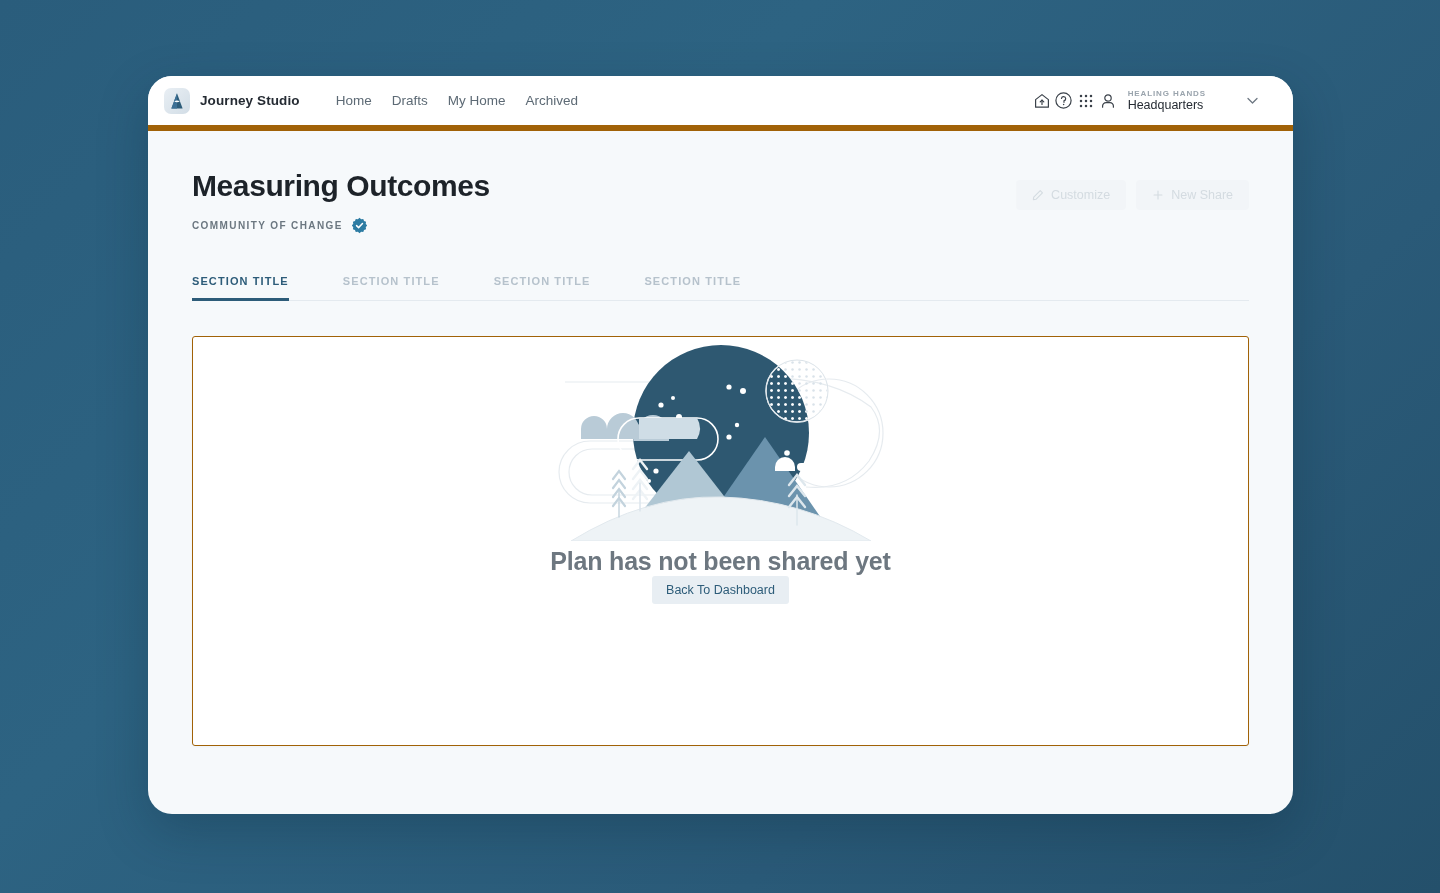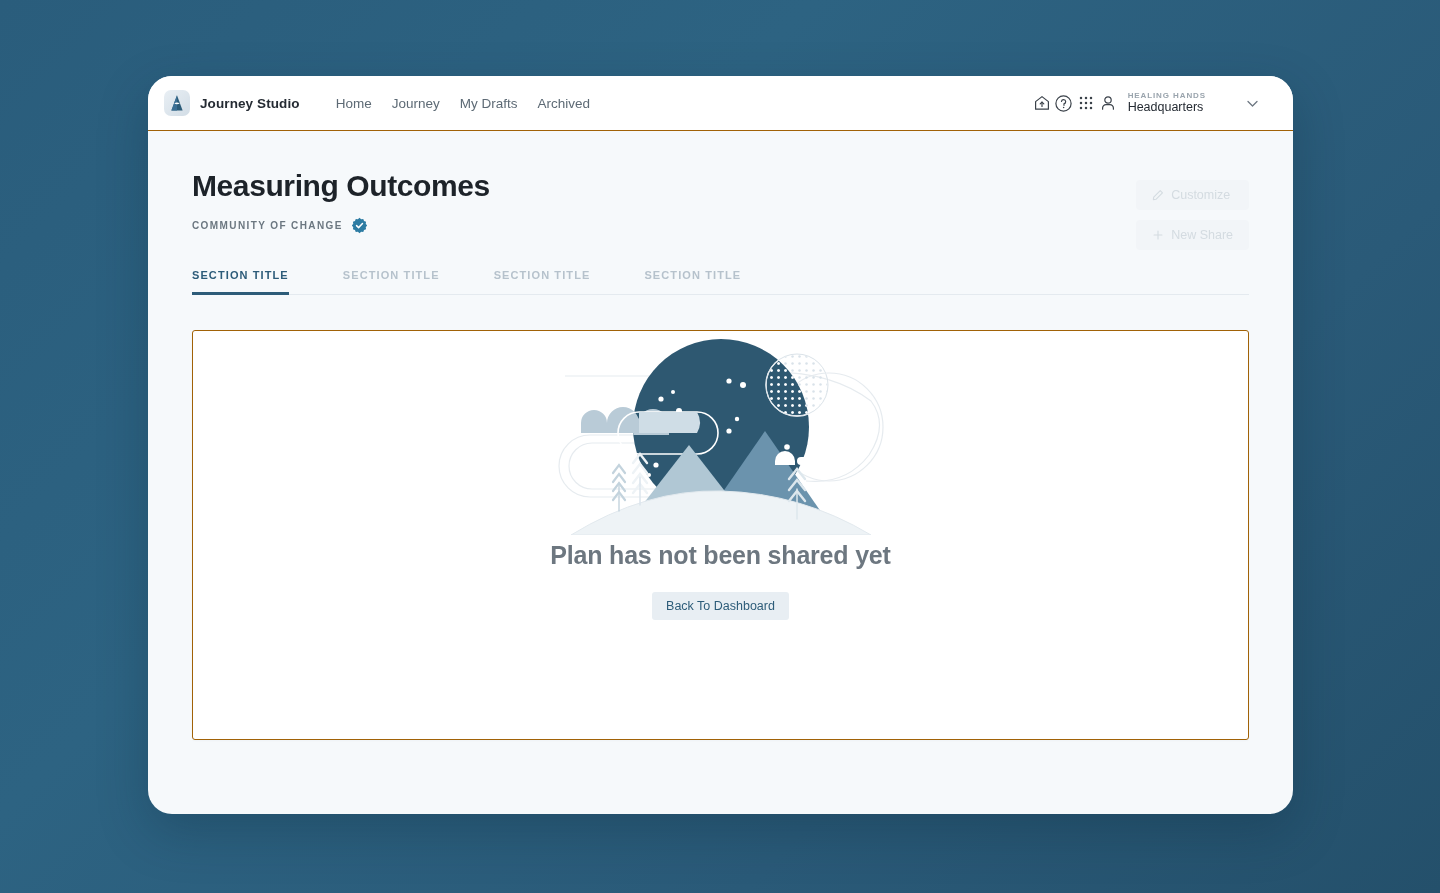--- a/index.html
+++ b/index.html
@@ -29,21 +29,21 @@
     box-shadow: 0 18px 50px rgba(12, 38, 56, 0.28);
   }
 
   
   .topnav {
     height: 55px;
     background: #ffffff;
     display: flex;
     align-items: center;
     padding: 0 32px 0 16px;
-    border-bottom: 1px solid #a16207;
+    border-bottom: 6px solid #a16207;
   }
 
   .brand {
     display: flex;
     align-items: center;
     gap: 10px;
     margin-right: 36px;
   }
 
   .brand-logo {
@@ -155,21 +155,20 @@
   }
 
   .verified-badge { display: block; }
 
   .head-spacer { flex: 1; }
 
   .head-actions {
     display: flex;
     gap: 10px;
     padding-top: 11px;
-    flex-direction: column;
   }
 
   .ghost-btn {
     display: flex;
     align-items: center;
     gap: 7px;
     height: 30px;
     padding: 0 16px;
     border-radius: 4px;
     background: #f1f4f7;
@@ -180,21 +179,21 @@
     opacity: 0.75;
     white-space: nowrap;
   }
 
   .ghost-btn svg { display: block; }
 
   
   .tabs {
     display: flex;
     gap: 0;
-    margin-top: 19px;
+    margin-top: 41px;
     border-bottom: 1px solid #e4eaef;
   }
 
   .tab {
     font-size: 11px;
     font-weight: bold;
     letter-spacing: 1.1px;
     text-transform: uppercase;
     color: #b6c2cc;
     padding: 0 0 11px 0;
@@ -239,21 +238,20 @@
   .empty-desc {
     font-size: 13.5px;
     color: #6d7780;
     text-align: center;
     line-height: 1.45;
     margin-top: 14px;
     max-width: 330px;
   }
 
   .primary-soft-btn {
-    margin-top: 22px;
     height: 28px;
     padding: 0 14px;
     border: none;
     border-radius: 3px;
     background: #e8eef3;
     color: #2d5c79;
     font-family: "Liberation Sans", sans-serif;
     font-size: 12.5px;
     font-weight: normal;
     cursor: pointer;
@@ -280,22 +278,22 @@
           <path d="M13 5.2 L18.6 20.4 L7.4 20.4 Z" fill="#2d5c79"></path>
           <path d="M13 5.2 L13 20.4 L7.4 20.4 Z" fill="#3c7095"></path>
           <path d="M10.2 13.6 q2.8 -2.4 5.6 0 q-2.8 1.5 -5.6 0 Z" fill="#ffffff"></path>
         </svg>
       </span>
       <span class="brand-name">Journey Studio</span>
     </div>
 
     <div class="nav-links">
       <span class="nav-link">Home</span>
-      <span class="nav-link">Journey</span>
-      <span class="nav-link">My Drafts</span>
+      <span class="nav-link">Drafts</span>
+      <span class="nav-link">My Home</span>
       <span class="nav-link">Archived</span>
     </div>
 
     <div class="nav-spacer"></div>
 
     <div class="nav-right">
 
       <span class="icon-btn">
         <svg width="18" height="18" viewBox="0 0 18 18" fill="none" stroke="#3b424a" stroke-width="1.2" stroke-linecap="round" stroke-linejoin="round">
           <path d="M2.6 7.6 L9 2.6 L15.4 7.6 V15.2 H2.6 Z"></path>

